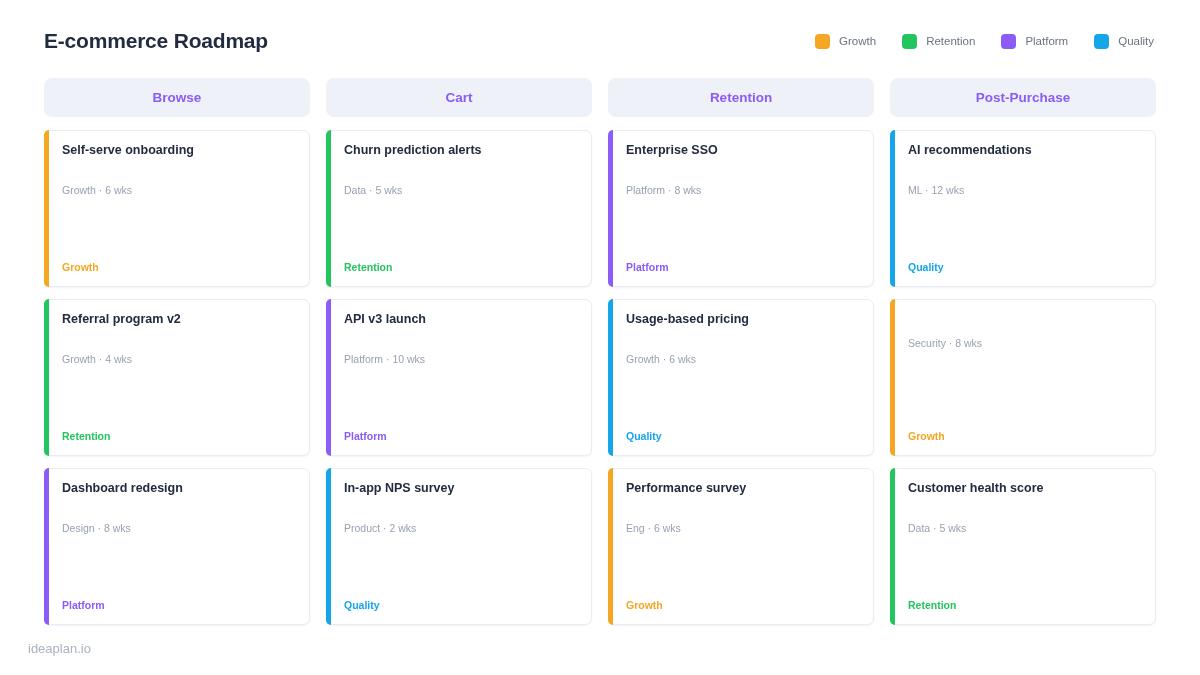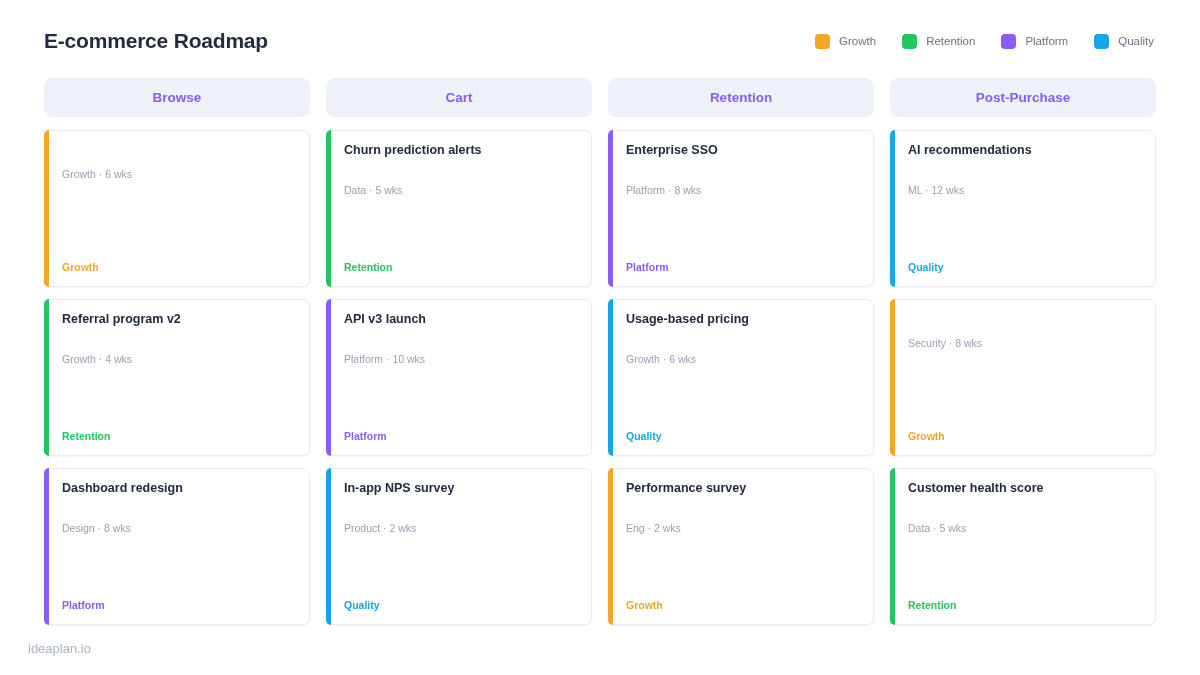--- a/index.html
+++ b/index.html
@@ -177,20 +177,21 @@
         </div>
       </div>
   </div>
 
   <div class="board">
       <div class="column">
         <div class="column-header">Browse</div>
         <div class="cards">
           <div class="card">
             <div class="card-bar" style="background: rgb(245, 166, 35);"></div>
+            <div class="card-title">Self-serve onboarding</div>
             <div class="card-meta">Growth · 6 wks</div>
             <div class="card-spacer"></div>
             <div class="card-tag" style="color: rgb(245, 166, 35);">Growth</div>
           </div>
           <div class="card">
             <div class="card-bar" style="background: rgb(34, 197, 94);"></div>
             <div class="card-title">Referral program v2</div>
             <div class="card-meta">Growth · 4 wks</div>
             <div class="card-spacer"></div>
             <div class="card-tag" style="color: rgb(34, 197, 94);">Retention</div>
@@ -243,21 +244,21 @@
           <div class="card">
             <div class="card-bar" style="background: rgb(20, 166, 232);"></div>
             <div class="card-title">Usage-based pricing</div>
             <div class="card-meta">Growth · 6 wks</div>
             <div class="card-spacer"></div>
             <div class="card-tag" style="color: rgb(20, 166, 232);">Quality</div>
           </div>
           <div class="card">
             <div class="card-bar" style="background: rgb(245, 166, 35);"></div>
             <div class="card-title">Performance survey</div>
-            <div class="card-meta">Eng · 2 wks</div>
+            <div class="card-meta">Eng · 6 wks</div>
             <div class="card-spacer"></div>
             <div class="card-tag" style="color: rgb(245, 166, 35);">Growth</div>
           </div>
         </div>
       </div>
       <div class="column">
         <div class="column-header">Post-Purchase</div>
         <div class="cards">
           <div class="card">
             <div class="card-bar" style="background: rgb(20, 166, 232);"></div>

